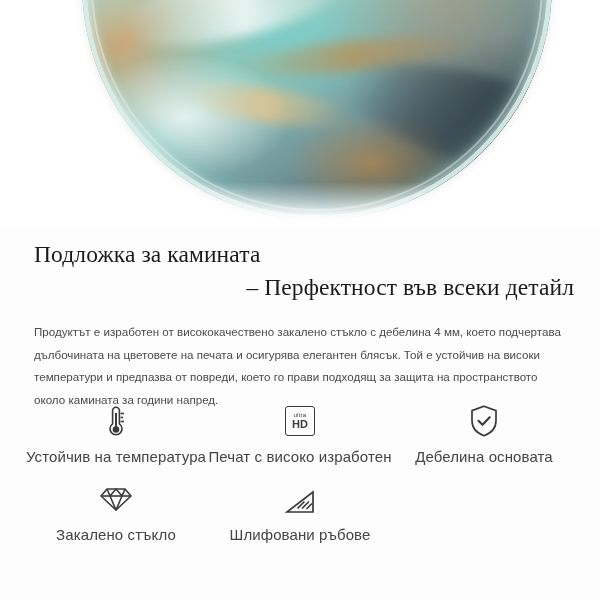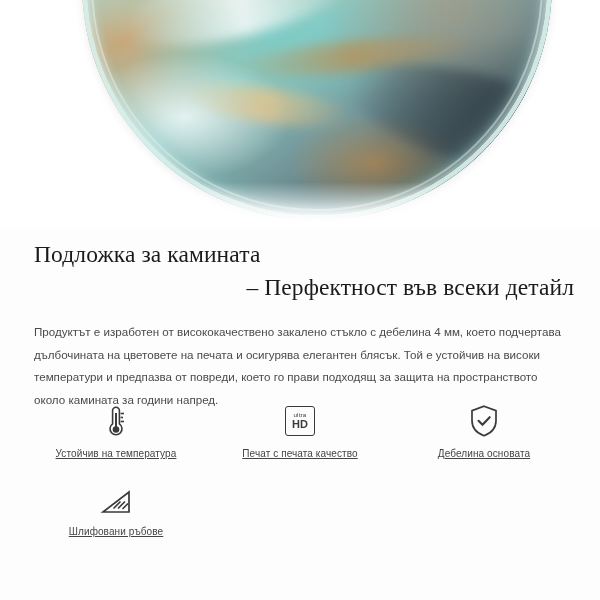--- a/index.html
+++ b/index.html
@@ -114,25 +114,24 @@
   }
   .feat-icon {
     height: 42px;
     display: flex;
     align-items: center;
     justify-content: center;
     color: #3a3a3a;
   }
   .feat-label {
     margin-top: 6px;
-    font-size: 10px;
+    font-size: 15px;
     color: #444;
     text-align: center;
     letter-spacing: 0.1px;
-    text-decoration: underline;
   }
   .ultrahd {
     width: 30px; height: 30px;
     border: 1.6px solid #3a3a3a;
     border-radius: 3px;
     display: flex; flex-direction: column;
     align-items: center; justify-content: center;
     line-height: 1;
   }
   .ultrahd .u1 { font-size: 6.2px; letter-spacing: 0.2px; color: #3a3a3a; }
@@ -181,33 +180,44 @@
       <div class="feat-label">Устойчив на температура</div>
     </div>
 
     <div class="feature">
       <div class="feat-icon">
         <div class="ultrahd">
           <span class="u1">ultra</span>
           <span class="u2">HD</span>
         </div>
       </div>
-      <div class="feat-label">Печат с печата качество</div>
+      <div class="feat-label">Печат с високо изработен</div>
     </div>
 
     <div class="feature">
       <div class="feat-icon">
         <svg width="32" height="36" viewBox="0 0 32 36" fill="none" stroke="#3a3a3a" stroke-width="1.7">
           <path d="M16 3.2 28 7.6v10.2c0 7.4-5 12.4-12 15-7-2.6-12-7.6-12-15V7.6L16 3.2z"></path>
           <path d="M10.5 17.8l4 4 7.2-7.6" stroke-width="2.1" stroke-linecap="round" stroke-linejoin="round"></path>
         </svg>
       </div>
       <div class="feat-label">Дебелина основата</div>
     </div>
 
+    <div class="feature">
+      <div class="feat-icon">
+        <svg width="34" height="30" viewBox="0 0 34 30" fill="none" stroke="#3a3a3a" stroke-width="1.6" stroke-linejoin="round">
+          <path d="M8 5h18l6 7-15 14L2 12z"></path>
+          <path d="M2 12h30"></path>
+          <path d="M8 5l3 7 6 14 6-14 3-7"></path>
+          <path d="M11 12l6-7 6 7"></path>
+        </svg>
+      </div>
+      <div class="feat-label">Закалено стъкло</div>
+    </div>
 
     <div class="feature">
       <div class="feat-icon">
         <svg width="32" height="32" viewBox="0 0 32 32" fill="none" stroke="#3a3a3a" stroke-width="1.7" stroke-linecap="round">
           <path d="M3 29h26V9z"></path>
           <path d="M14 25l6-6M18.5 25l6-6M23 25.5l4.5-4.5"></path>
         </svg>
       </div>
       <div class="feat-label">Шлифовани ръбове</div>
     </div>

